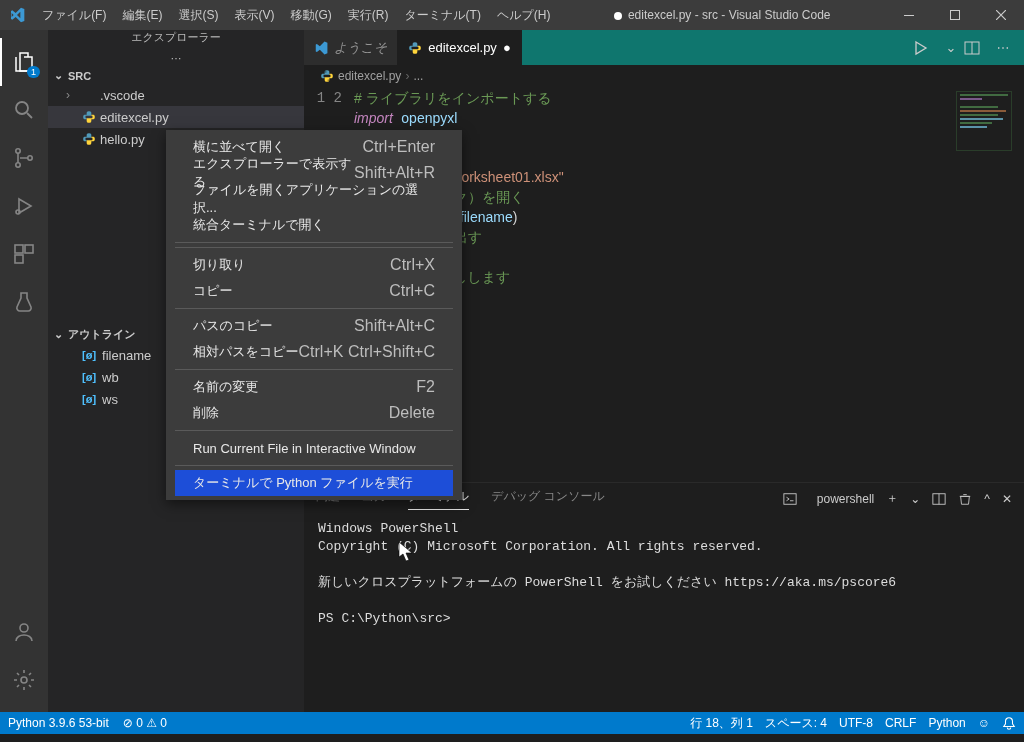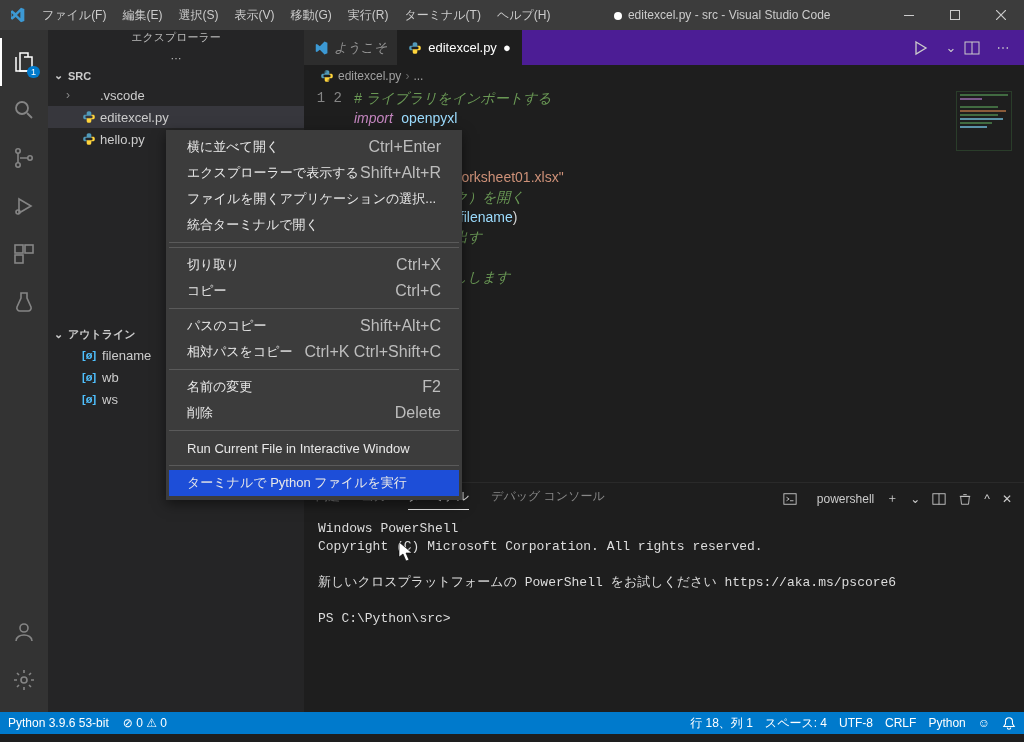--- a/index.html
+++ b/index.html
@@ -25,46 +25,46 @@
 .tree-sec{padding:2px 0;}
 .tree-hdr{display:flex; align-items:center; padding:2px 6px; font-size:11px; font-weight:bold; color:#ccc; cursor:default;}
 .tree-row{display:flex; align-items:center; height:22px; padding-left:18px; font-size:13px; cursor:default;}
 .tree-row .chev{width:16px; color:#888; font-size:12px;}
 .tree-row .ficon{width:18px; color:#519aba; font-size:12px;}
 .tree-row .ficon.py{color:#519aba;}
 .tree-row.selected{background:#37373d;}
 .outline-items .tree-row{padding-left:34px;}
 .outline-items .sym{color:#4fc1ff; font-weight:bold; font-size:11px; margin-right:6px;}
 .editors{flex:1; display:flex; flex-direction:column; background:#1e1e1e; min-width:0;}
-.tabsbar{height:35px; background:#4c1d95; display:flex; align-items:stretch;justify-content:flex-end;}
+.tabsbar{height:35px; background:#0f766e; display:flex; align-items:stretch;justify-content:flex-end;}
 .tab{display:flex; align-items:center; padding:0 10px; background:#2d2d2d; color:#969696; font-size:13px; gap:6px; border-right:1px solid #1e1e1e;}
 .tab.active{background:#1e1e1e; color:#fff;}
 .tab .ic{color:#519aba;}
 .tab .dirt{color:#fff;}
 .tabs-right{margin-left:auto; display:flex; align-items:center; padding-right:8px; color:#ccc;}
 .tabs-right .ti{width:26px; text-align:center;}
 .crumbs{height:22px; display:flex; align-items:center; padding-left:16px; color:#a0a0a0; font-size:12px; gap:4px;}
 .crumbs .ic{color:#519aba;}
 .code-wrap{flex:1; display:flex; position:relative; overflow:hidden;}
 .gutter{width:50px; text-align:right; color:#858585; font-family:Consolas,"Courier New",monospace; font-size:14px; line-height:19px; padding-right:12px; padding-top:2px;}
 .code{flex:1; font-family:Consolas,"Courier New",monospace; font-size:14px; line-height:19px; white-space:pre; padding-top:2px; color:#d4d4d4;}
-.cm{color:#6a9955;font-style:italic;} .kw{color:#c586c0;font-style:italic;} .id{color:#9cdcfe;} .str{color:#ce9178;} .nm{color:#b5cea8;} .pl{color:#d4d4d4;} .met{color:#dcdcaa;}
+.cm{color:#6a9955;} .kw{color:#c586c0;font-style:italic;} .id{color:#9cdcfe;} .str{color:#ce9178;} .nm{color:#b5cea8;} .pl{color:#d4d4d4;} .met{color:#dcdcaa;}
 .minimap{position:absolute; top:4px; right:12px; width:56px; height:60px; border:1px solid #2a3d2a;}
 .minimap .l{height:2px; margin:2px 3px;}
 .panel{height:230px; border-top:1px solid #2a2a2a; display:flex; flex-direction:column;}
 .panel-tabs{height:31px; display:flex; align-items:center; padding:0 12px; color:#888; font-size:12px;}
 .panel-tabs .pt{margin-right:22px; cursor:default;}
 .panel-tabs .pt.active{color:#e7e7e7; border-bottom:1px solid #e7e7e7; padding-bottom:4px;}
 .panel-tabs .right{margin-left:auto; display:flex; align-items:center; gap:12px; color:#ccc;}
 .term{flex:1; font-family:Consolas,"Courier New",monospace; font-size:13px; line-height:18px; padding:6px 14px; color:#ddd; white-space:pre-wrap;}
 .statusbar{height:22px; background:#007acc; color:#fff; display:flex; align-items:center; font-size:12px; padding:0 8px;}
 .statusbar .sl{display:flex; gap:14px; align-items:center;}
 .statusbar .sr{margin-left:auto; display:flex; gap:12px; align-items:center;}
 
-.ctx{position:absolute; left:166px; top:130px; width:296px; background:#3c3c3c; box-shadow:0 4px 12px rgba(0,0,0,.5); color:#e8e8e8; font-size:13px; padding:4px 3px; z-index:100;}
+.ctx{position:absolute; left:166px; top:130px; width:296px; background:#3c3c3c; box-shadow:0 4px 12px rgba(0,0,0,.5); color:#e8e8e8; font-size:13px; padding:4px 9px; z-index:100;}
 .ctx .row{display:flex; align-items:center; justify-content:space-between; height:26px; padding:0 18px; cursor:default;}
 .ctx .row.highlight{background:#1d4ed8;}
 .ctx .sep{height:1px; background:#5a5a5a; margin:4px 0;}
 .ctx .sc{color:#bdbdbd; font-size:16px;}
 .cursor-ptr{position:absolute; left:398px; top:541px; z-index:101; pointer-events:none; font-size:18px; color:#fff;}
 svg{display:block;}
 .ico{width:16px;height:16px;}
 </style>
 </head>
 <body>

